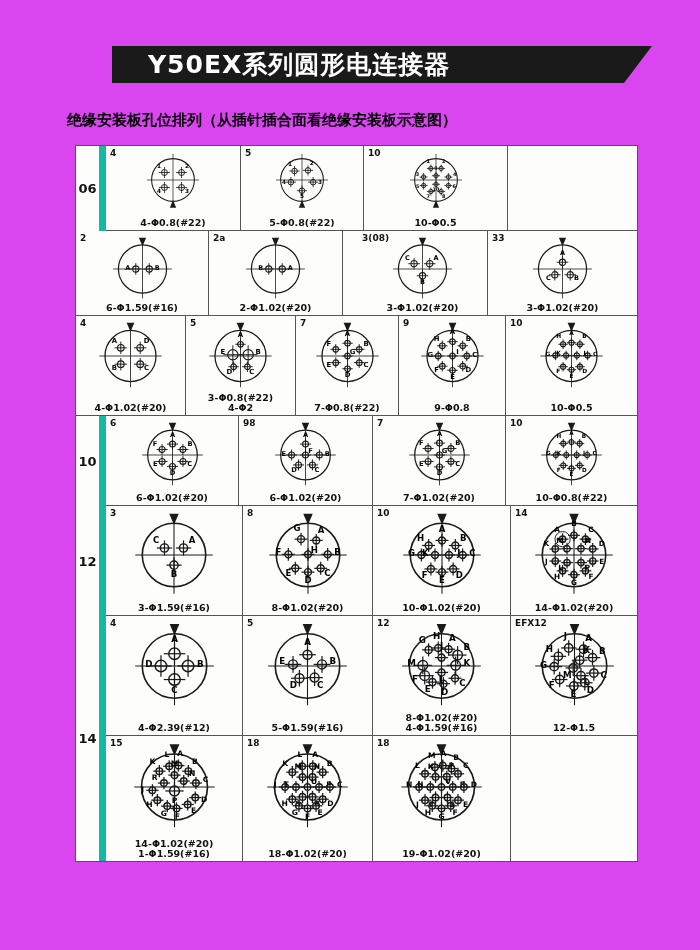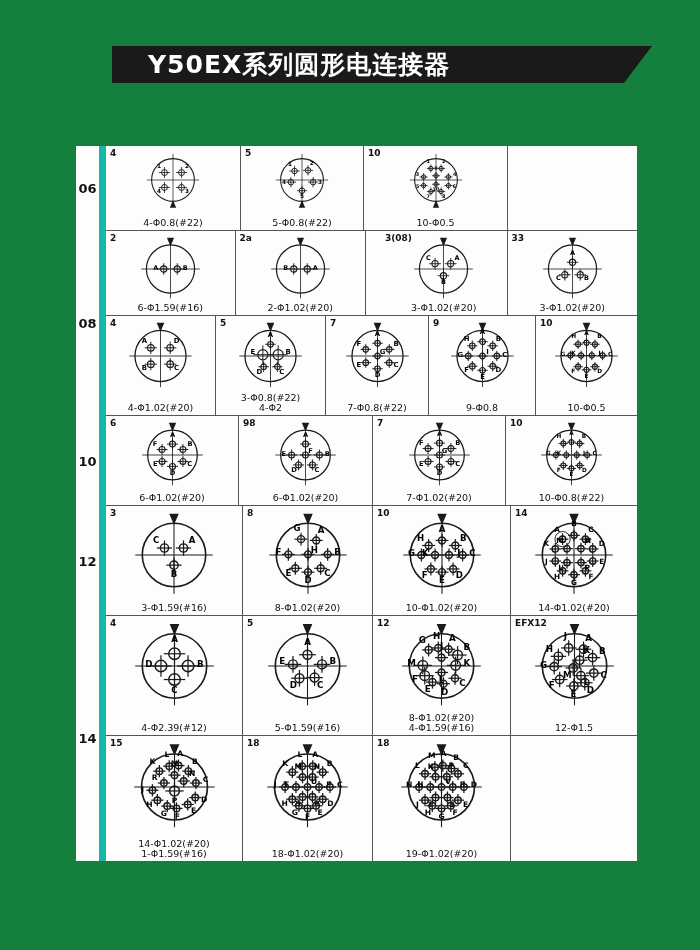--- a/index.html
+++ b/index.html
@@ -1,16 +1,16 @@
 <!DOCTYPE html>
 <html><head>
 <meta charset="utf-8">
 <style>
   html,body{margin:0;padding:0;background:#e9e9e7;}
-  .page{position:relative;width:700px;height:950px;margin:0 auto;background:#15803d;
+  .page{position:relative;width:700px;height:950px;margin:0 auto;background:#d946ef;
         font-family:"DejaVu Sans","Liberation Sans",sans-serif;color:#111;overflow:hidden;}
   
   .banner{position:absolute;left:112px;top:46px;width:540px;height:37px;background:#1a1a1a;
           color:#fff;font-size:25px;font-weight:bold;line-height:37px;padding-left:36px;
           box-sizing:border-box;letter-spacing:1px;
           clip-path:polygon(0 0,100% 0,calc(100% - 28px) 100%,0 100%);}
   
   .section-title{position:absolute;left:67px;top:111px;margin:0;font-size:15px;font-weight:bold;color:#000;}
   
   .conn-table{position:absolute;left:75px;top:145px;width:561px;border:1px solid #555;box-sizing:content-box;background:#fdfdfc;}
@@ -18,30 +18,31 @@
   .rg-label{width:30px;min-width:30px;border-right:7px solid #14b8a6;display:flex;align-items:center;
             justify-content:center;font-weight:bold;font-size:13px;box-sizing:border-box;}
   .rg-rows{flex:1;display:flex;flex-direction:column;min-width:0;}
   .t-row{display:flex;border-bottom:1px solid #555;box-sizing:border-box;}
   .row-group:last-child .t-row:last-child{border-bottom:none;}
   .t-cell{position:relative;border-right:1px solid #555;box-sizing:border-box;
           display:flex;justify-content:center;align-items:flex-start;padding-top:2px;}
   .t-row .t-cell:last-child{border-right:none;flex:1 1 auto;}
   .cell-id{position:absolute;top:2px;left:4px;font-size:9px;font-weight:bold;}
   .cell-caption{position:absolute;bottom:1px;left:0;right:0;text-align:center;
-                font-size:9.5px;font-weight:normal;line-height:1.12;white-space:nowrap;}
+                font-size:9.5px;font-weight:bold;line-height:1.12;white-space:nowrap;}
   svg.diagram{display:block;margin-top:1px;}
 </style>
 </head>
 <body>
 
 <div class="page">
   <div class="banner">
     <span>Y50EX系列圆形电连接器</span>
   </div>
+  <h2 class="section-title">绝缘安装板孔位排列（从插针插合面看绝缘安装板示意图）</h2>
   <div class="conn-table" id="connTable">
       <div class="row-group">
         <div class="rg-label">06</div>
         <div class="rg-rows">
           <div class="t-row" style="height: 85px;">
             <div class="t-cell" style="width: 135px;">
               <div class="cell-id">4</div>
               <svg class="diagram" viewBox="-1.35 -1.45 2.7 2.9" width="58" height="62">
                 <line x1="-1.22" y1="0" x2="1.22" y2="0" stroke="#1a1a1a" stroke-width="0.033"></line>
                 <line x1="0" y1="-1.22" x2="0" y2="1.22" stroke="#1a1a1a" stroke-width="0.033"></line>
@@ -150,21 +151,20 @@
               </svg>
               <div class="cell-caption">
                 <div>10-Φ0.5</div>
               </div>
             </div>
             <div class="t-cell" style="width: 128px;"></div>
           </div>
         </div>
       </div>
       <div class="row-group">
-        <div class="rg-label">08</div>
         <div class="rg-rows">
           <div class="t-row" style="height: 85px;">
             <div class="t-cell" style="width: 133px;">
               <div class="cell-id">2</div>
               <svg class="diagram" viewBox="-1.35 -1.45 2.7 2.9" width="65" height="70">
                 <line x1="-1.22" y1="0" x2="1.22" y2="0" stroke="#1a1a1a" stroke-width="0.033"></line>
                 <line x1="0" y1="-1.22" x2="0" y2="1.22" stroke="#1a1a1a" stroke-width="0.033"></line>
                 <circle cx="0" cy="0" r="1" fill="none" stroke="#1a1a1a" stroke-width="0.05"></circle>
                 <polygon points="-0.15,-1.3 0.15,-1.3 0,-0.95" fill="#1a1a1a"></polygon>
                 <line x1="-0.5205000000000001" y1="0" x2="-0.03950000000000001" y2="0" stroke="#1a1a1a" stroke-width="0.038"></line>

